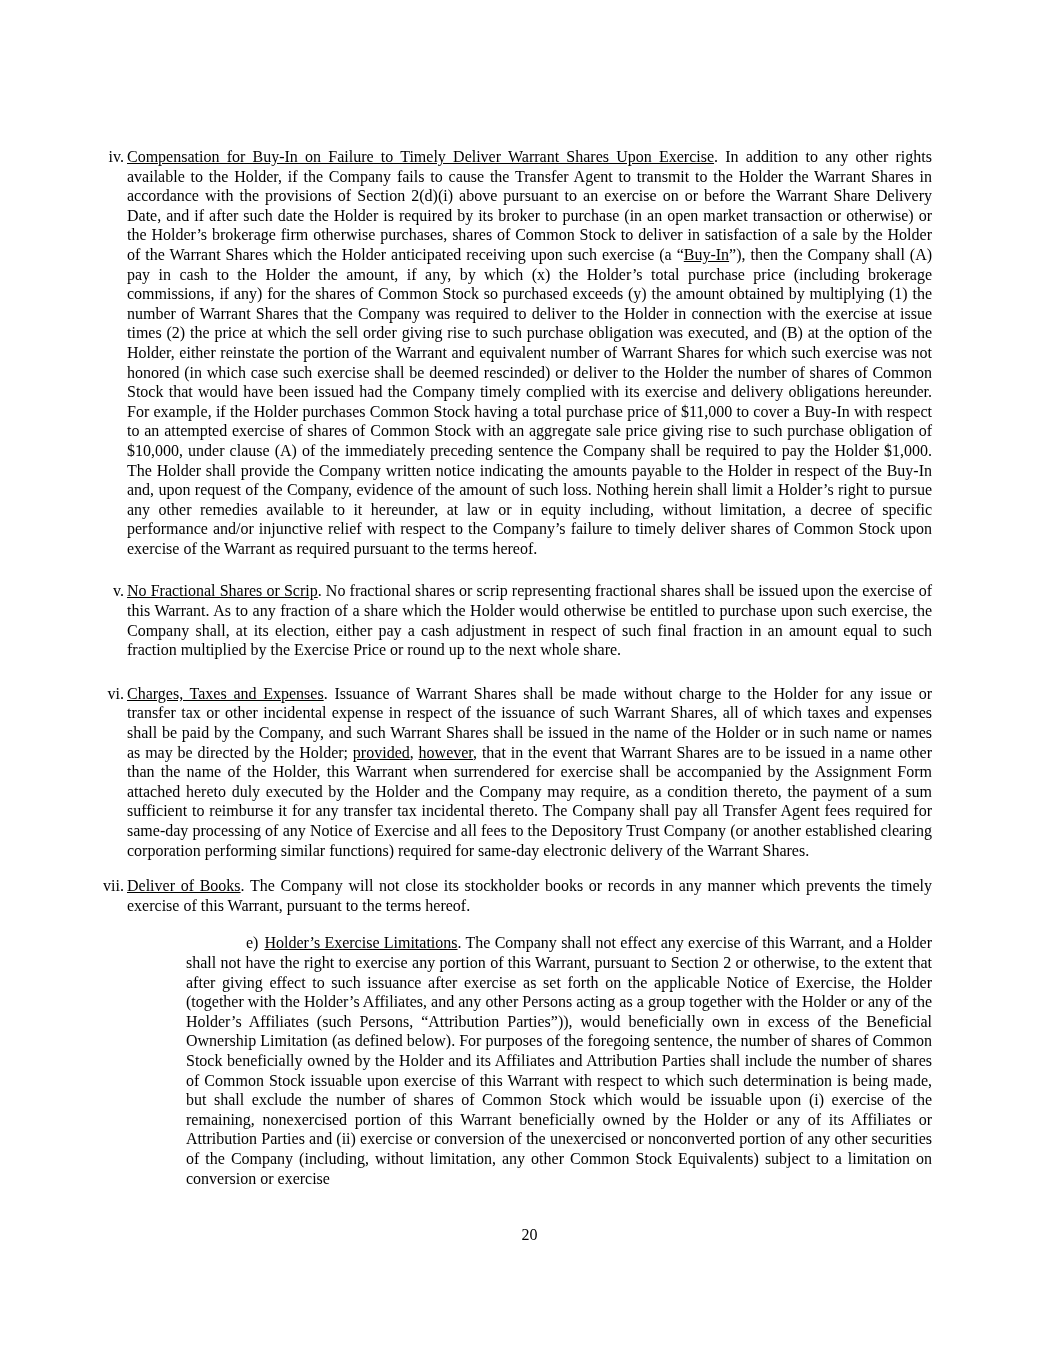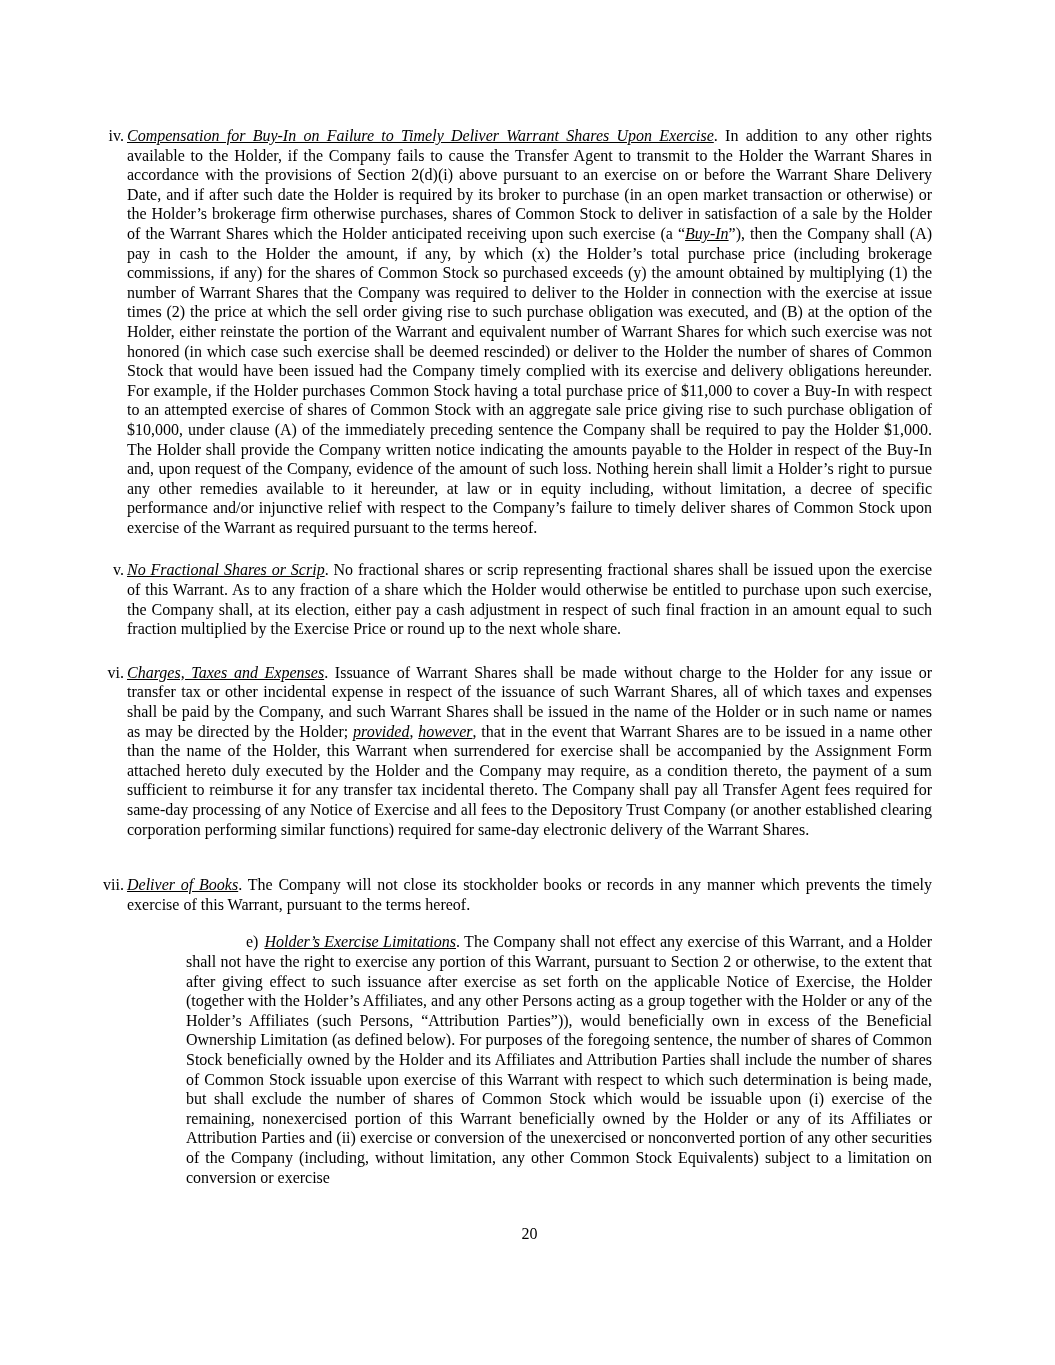--- a/index.html
+++ b/index.html
@@ -21,41 +21,40 @@
     width: 1055px;
     height: 1365px;
     padding: 126px 123px 0 127px;
     background: #ffffff;
   }
   .para {
     position: relative;
     text-align: justify;
     margin: 0 0 23px 0;
   }
-  .para.p-iv  { margin-bottom: 23px; }
+  .para.p-iv  { margin-bottom: 23px; margin-top: 21px; }
   .para.p-v   { margin-bottom: 24px; }
-  .para.p-vi  { margin-bottom: 36px; }
+  .para.p-vi  { margin-bottom: 16px; }
   .para.p-vii { margin-bottom: 18px; }
   .para.sub {
     margin-left: 59px;
     text-indent: 60px;
     margin-bottom: 11px;
   }
   .marker {
     position: absolute;
     right: 100%;
     margin-right: 3px;
     white-space: pre;
   }
   .marker-inline {
     margin-right: 6px;
   }
   .u {
     text-decoration: underline;
-    font-style: italic;
   }
   .page-number {
     text-align: center;
     margin-top: 37px;
     text-indent: 0;
   }
 </style>
 </head>
 <body>
 

